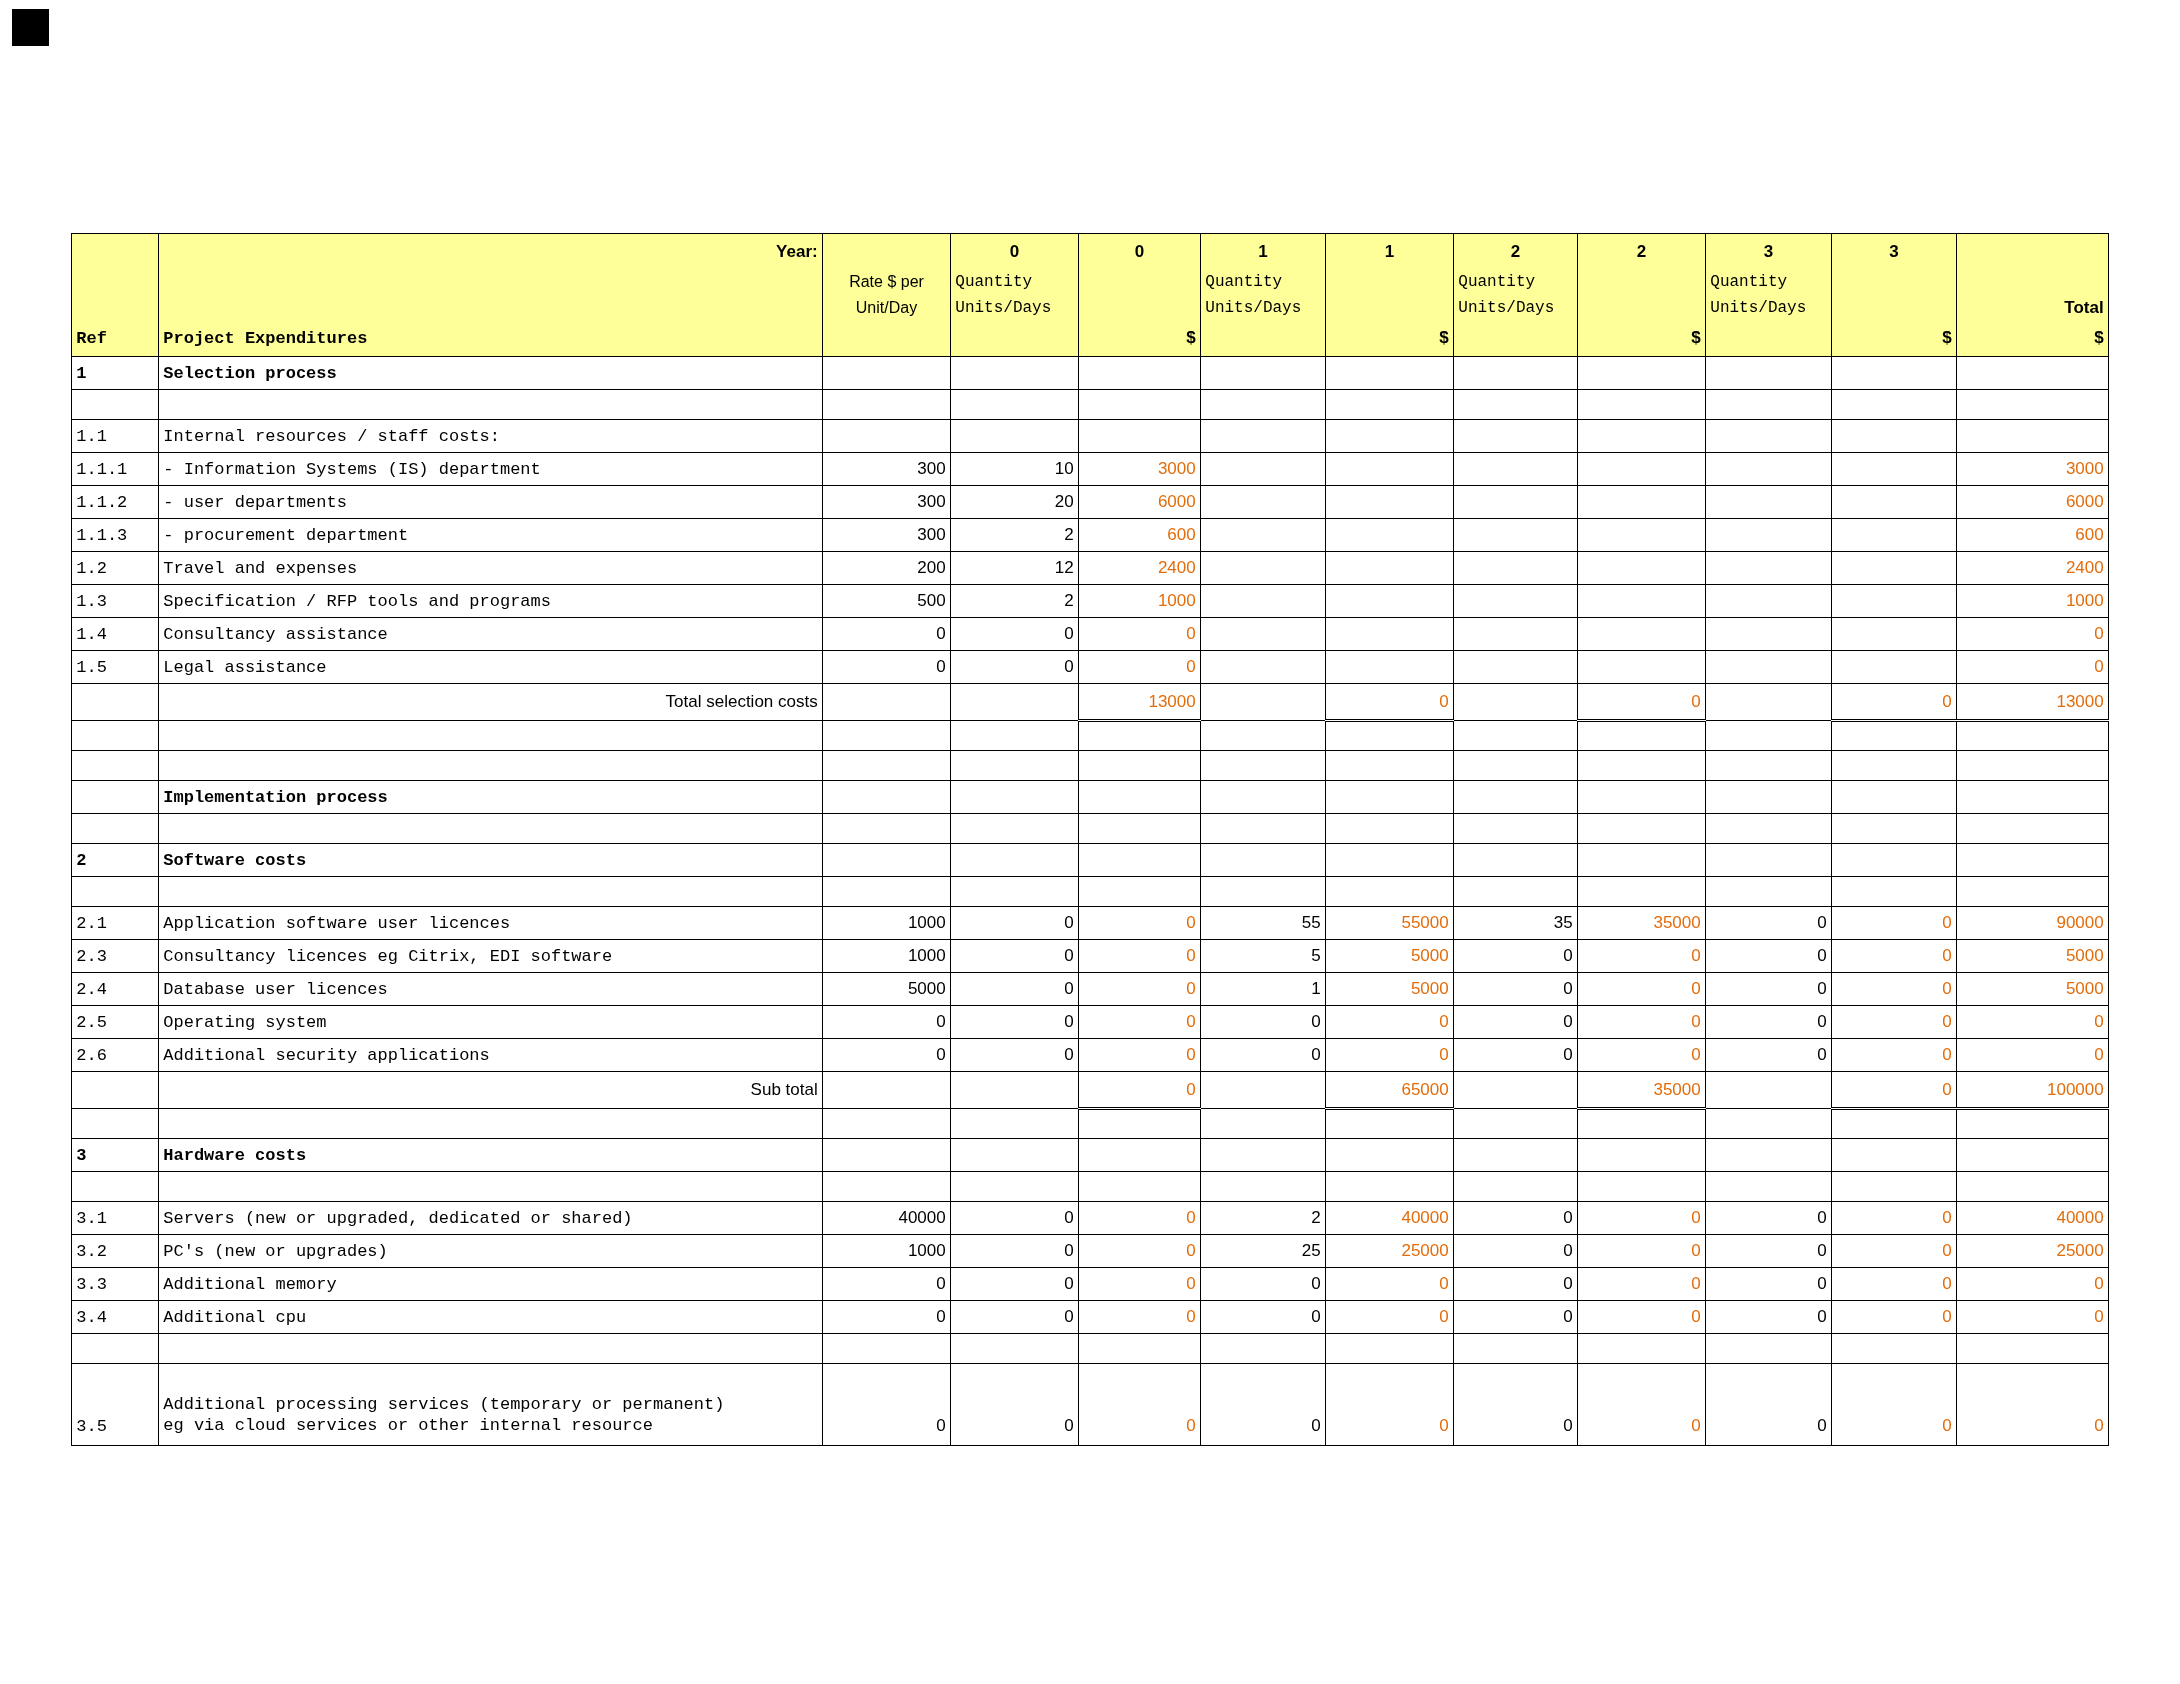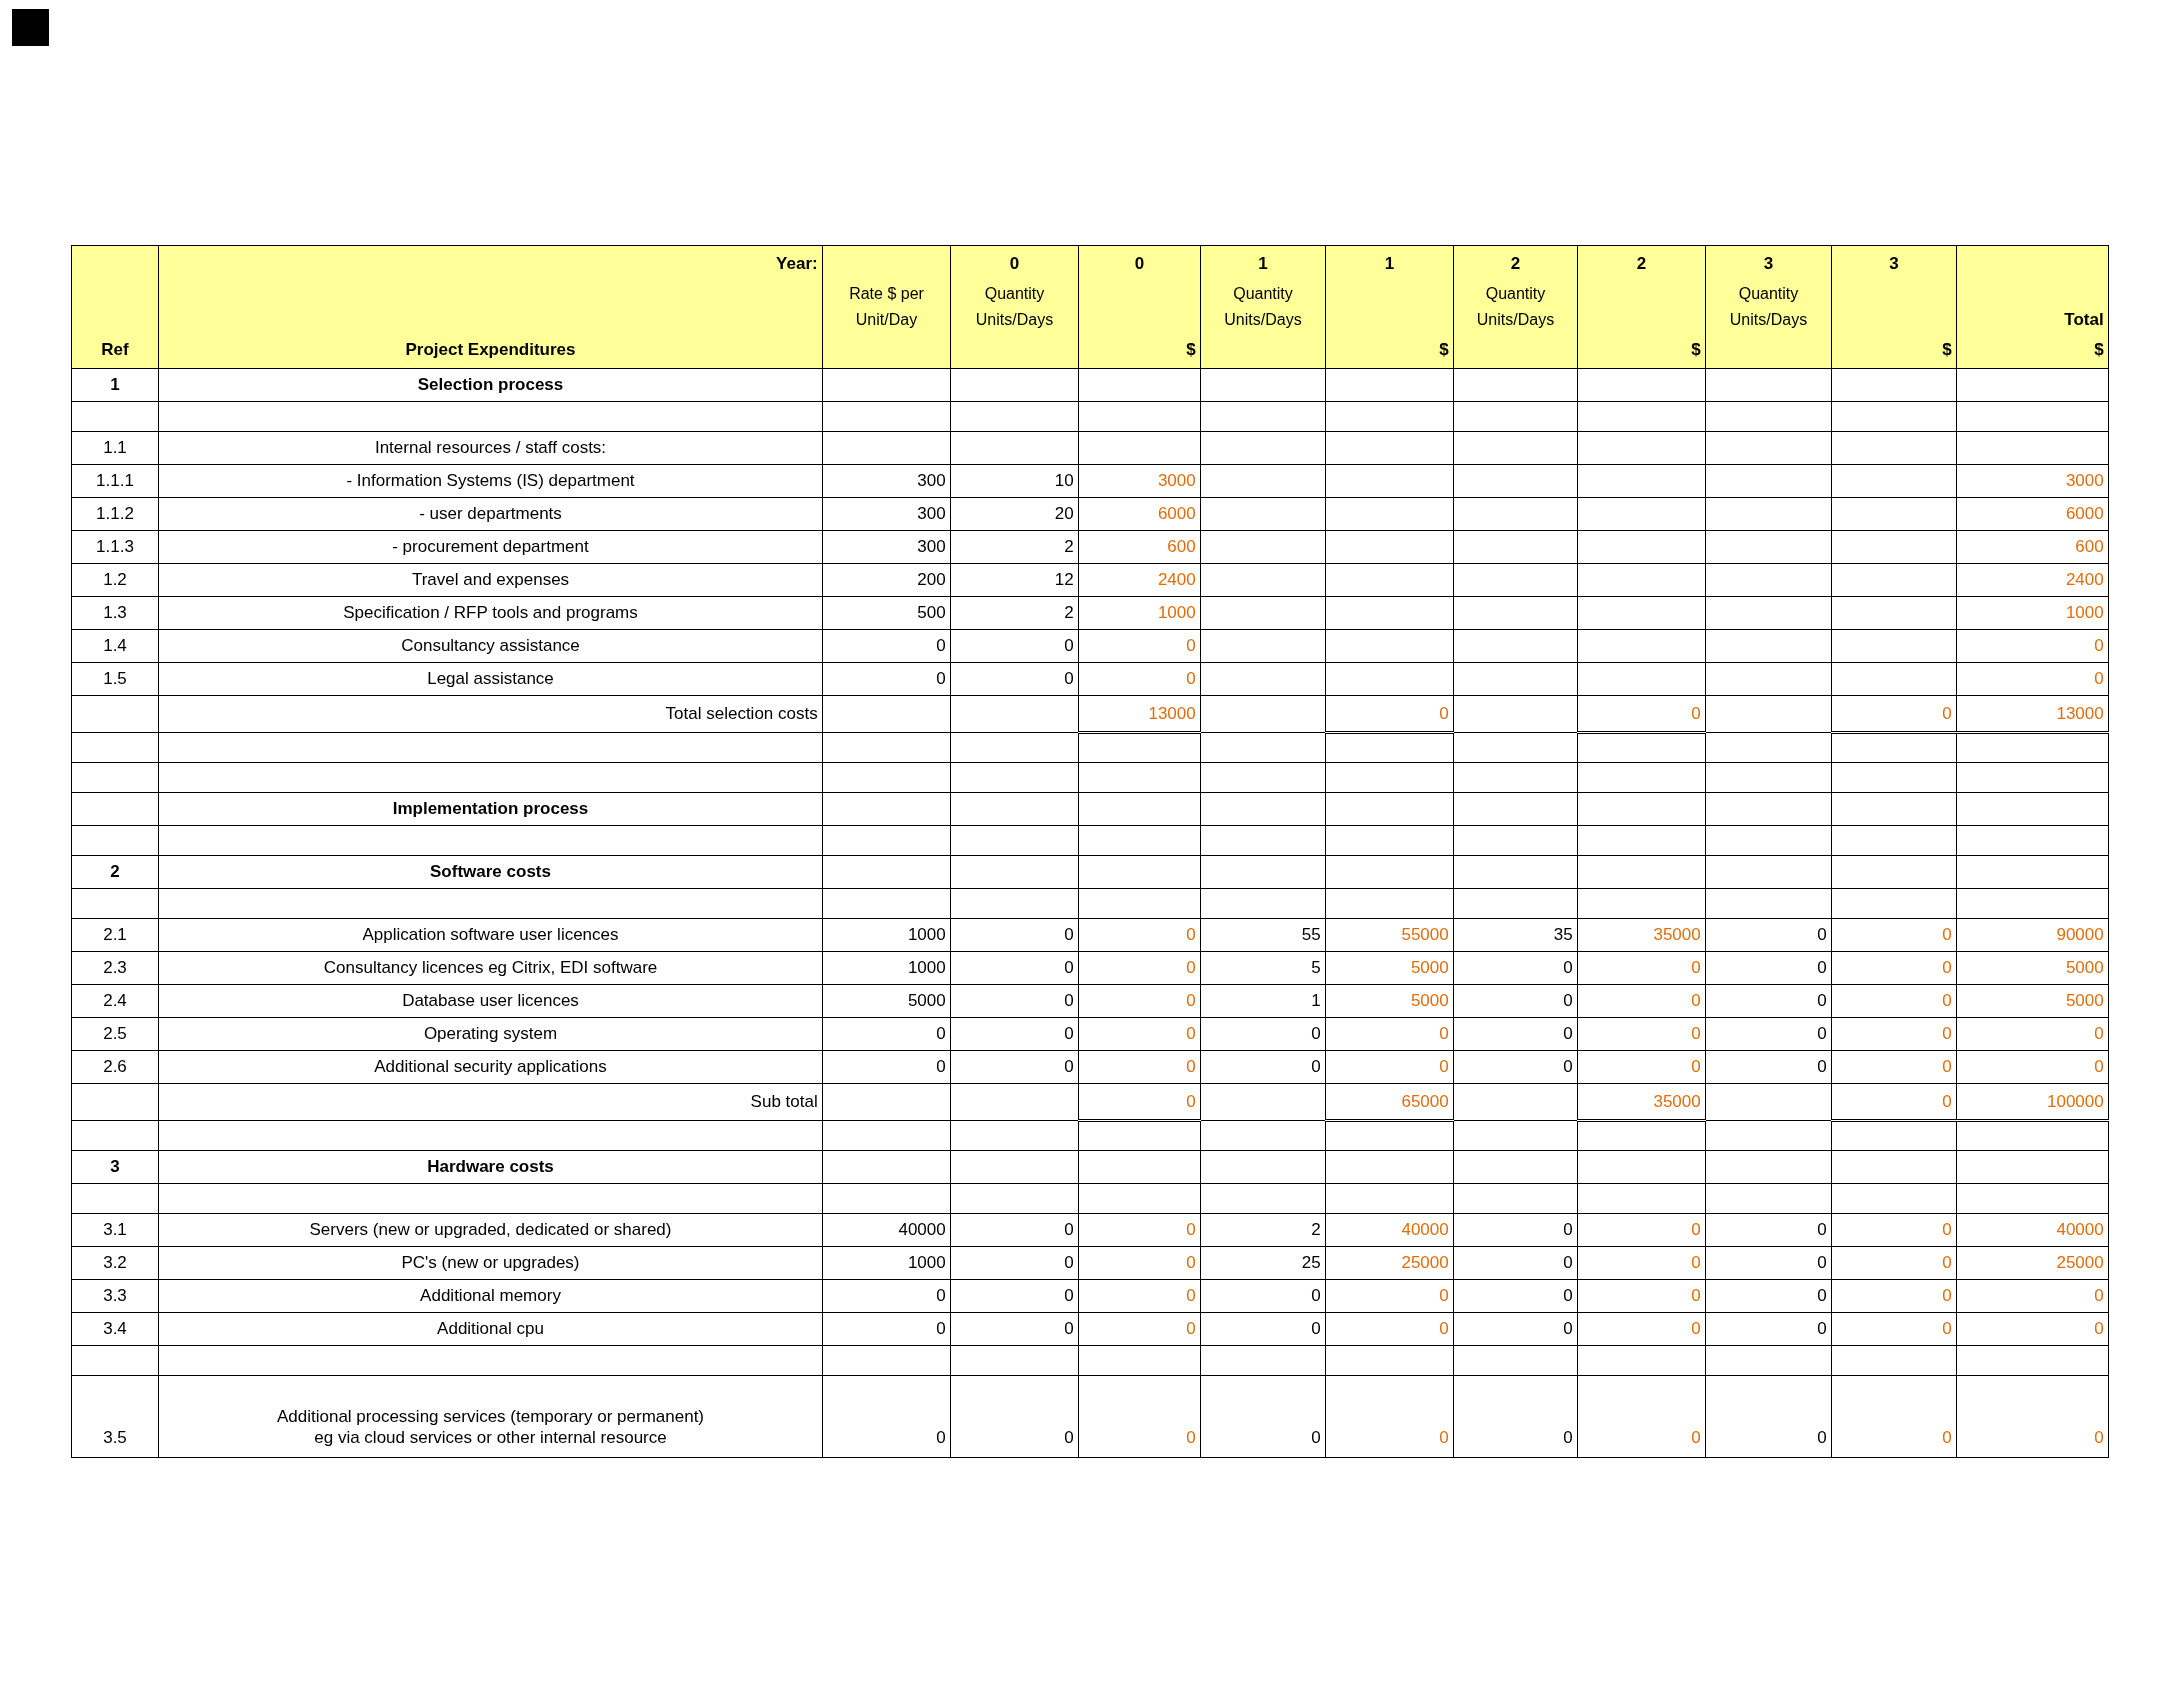--- a/index.html
+++ b/index.html
@@ -3,36 +3,36 @@
 <meta charset="utf-8">
 <style>
   * { box-sizing: border-box; margin: 0; padding: 0; }
   html,body { background: #ffffff; }
   body {
     width: 2181px; height: 1685px; position: relative;
     font-family: "Liberation Sans", "DejaVu Sans", sans-serif;
     color: #000;
   }
   .corner-mark { position: absolute; left: 12px; top: 8.5px; width: 37px; height: 37px; background: #000; }
-  .sheet { position: absolute; left: 71px; top: 245px; }
+  .sheet { position: absolute; left: 71px; top: 233px; }
 
   table { border-collapse: collapse; table-layout: fixed; width: 2036px; border: 1.3px solid #000; }
   td {
     border: 0.9px solid #000;
     font-size: 17px;
     overflow: hidden;
     white-space: nowrap;
     padding: 0 4.3px;
     vertical-align: middle;
   }
   thead td { background: #FFFF99; border-top: none; border-bottom: none; }
   thead tr.hrD td { border-bottom: 1.7px solid #000; }
 
   .b { font-weight: bold; }
-  .l { text-align: center; }
+  .l { text-align: left; font-family: Liberation Mono, monospace; }
   .r { text-align: right; }
   .c { text-align: center; }
   .sm { font-size: 16px; }
   .num { text-align: right; }
   .val { text-align: right; color: #E36C0A; }
   .gb { border-left: 1.7px solid #000; }
   .dbl { border-bottom: 3.4px double #000; }
 
   .hrA { height: 36px; }
   .hrB { height: 25.6px; }

